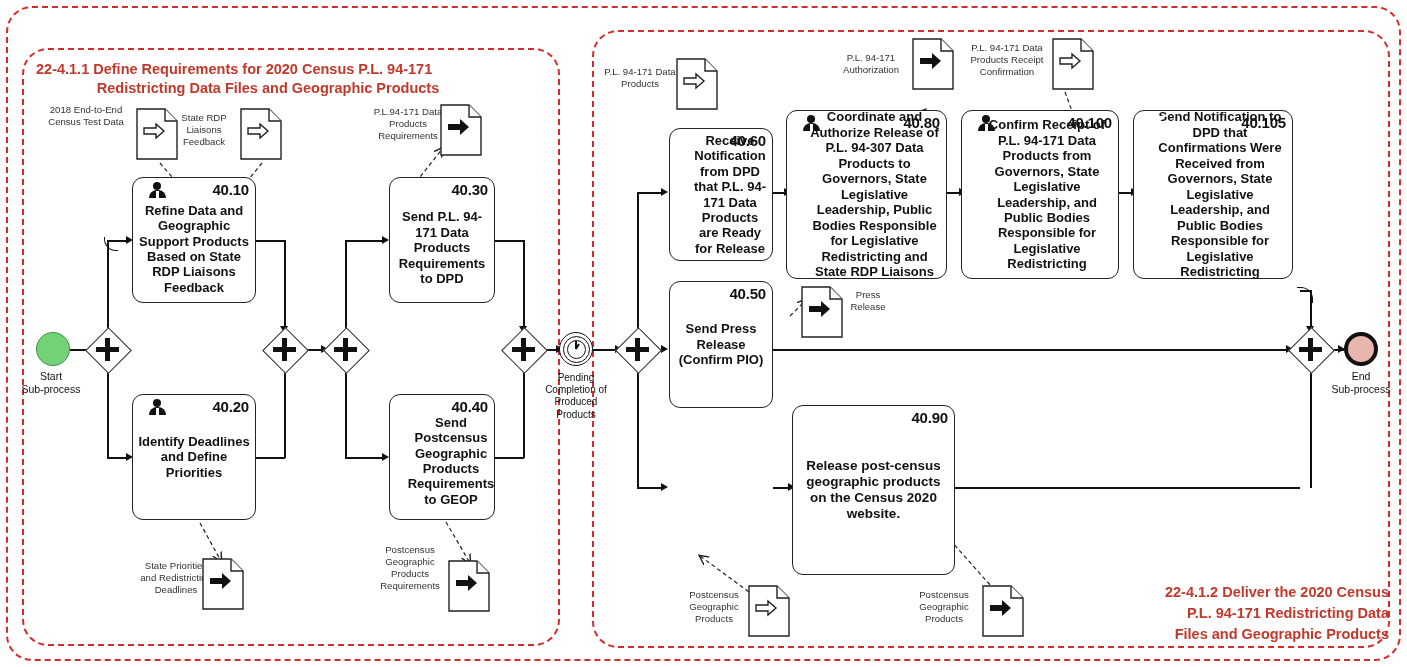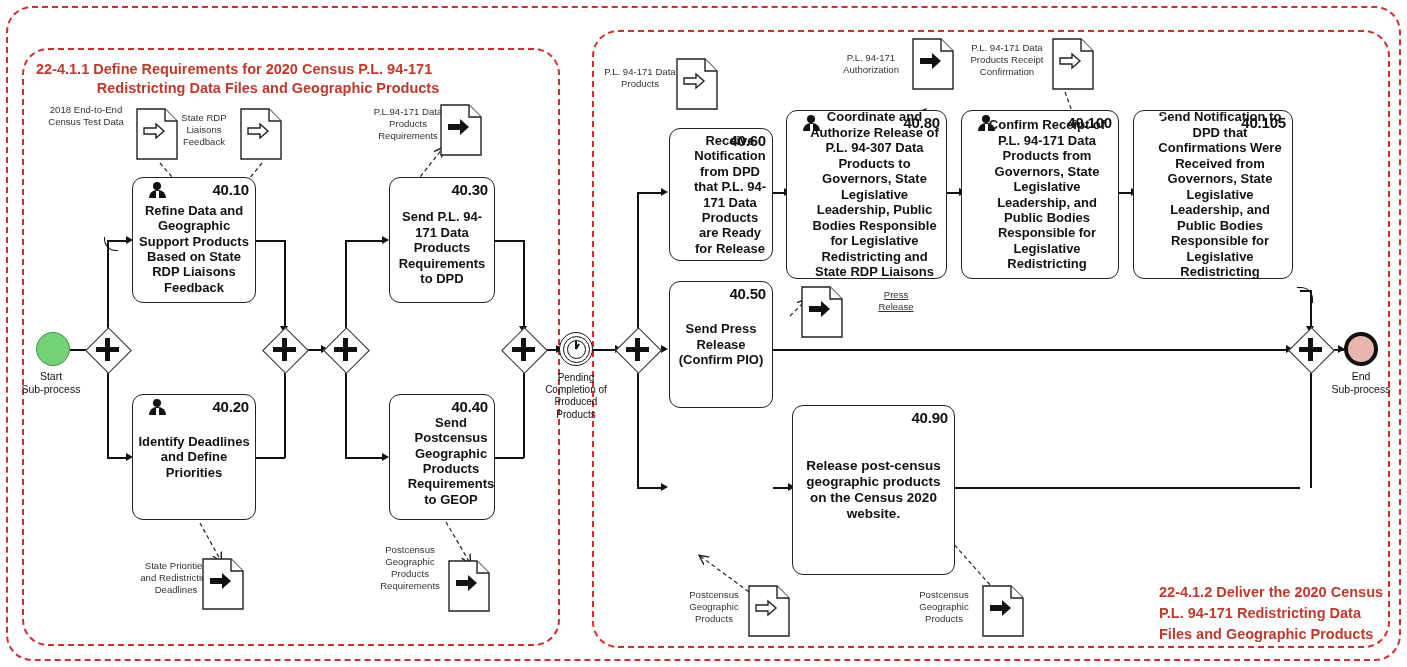--- a/index.html
+++ b/index.html
@@ -11,21 +11,21 @@
   .poolbox{position:absolute;border:2.2px dashed #d42b2b;border-radius:26px;
            box-sizing:border-box;}
   .pool-outer{left:6px;top:6px;width:1395px;height:655px;}
   .pool-a{left:22px;top:48px;width:538px;height:598px;}
   .pool-b{left:592px;top:30px;width:798px;height:618px;}
 
   .pooltitle{position:absolute;color:#c0392b;font-weight:600;line-height:1.28;}
   .t-outer{left:28px;top:11px;font-size:14.5px;white-space:nowrap;}
   .t-a{left:36px;top:60px;font-size:14.5px;width:510px;}
   .t-a .l2{display:block;text-align:center;margin-left:-46px;}
-  .t-b{right:18px;bottom:22px;font-size:14.5px;text-align:left;width:230px;
+  .t-b{right:18px;bottom:22px;font-size:14.5px;text-align:right;width:230px;
        left:auto;top:auto;line-height:1.45;}
 
   
   .task{position:absolute;box-sizing:border-box;border:1.4px solid #222;
         border-radius:11px;background:#fff;
         display:flex;align-items:center;justify-content:center;
         text-align:center;font-weight:bold;color:#111;padding:4px 5px;}
   .task .ttl{display:block;width:100%;line-height:1.19;}
   .tnum{position:absolute;right:6px;top:3px;font-size:15px;font-weight:bold;
         letter-spacing:-.2px;}
@@ -291,21 +291,21 @@
       </svg>
   </div>
 
   <div class="doc" style="left:801px;top:286px;">
     <svg width="42" height="52" viewBox="0 0 42 52">
         <path d="M1,1 H29 L41,13 V51 H1 Z" fill="#fff" stroke="#222" stroke-width="1.4"></path>
         <path d="M29,1 V13 H41" fill="#fff" stroke="#222" stroke-width="1.4"></path>
         <path d="M8,20 h12 v-5 l9,8 l-9,8 v-5 h-12 z" fill="#111"></path>
       </svg>
   </div>
-  <div class="doclabel" style="left:866px;top:289px;width:60px;text-decoration:underline;">Press Release</div>
+  <div class="doclabel" style="left:838px;top:289px;width:60px;">Press Release</div>
 
   <div class="doclabel" style="left:676px;top:589px;width:76px;">Postcensus Geographic Products</div>
   <div class="doc" style="left:748px;top:585px;">
     <svg width="42" height="52" viewBox="0 0 42 52">
         <path d="M1,1 H29 L41,13 V51 H1 Z" fill="#fff" stroke="#222" stroke-width="1.4"></path>
         <path d="M29,1 V13 H41" fill="#fff" stroke="#222" stroke-width="1.4"></path>
         <path d="M8,20 h12 v-4 l8,7 l-8,7 v-4 h-12 z" fill="#fff" stroke="#222" stroke-width="1.4"></path>
       </svg>
   </div>
 

